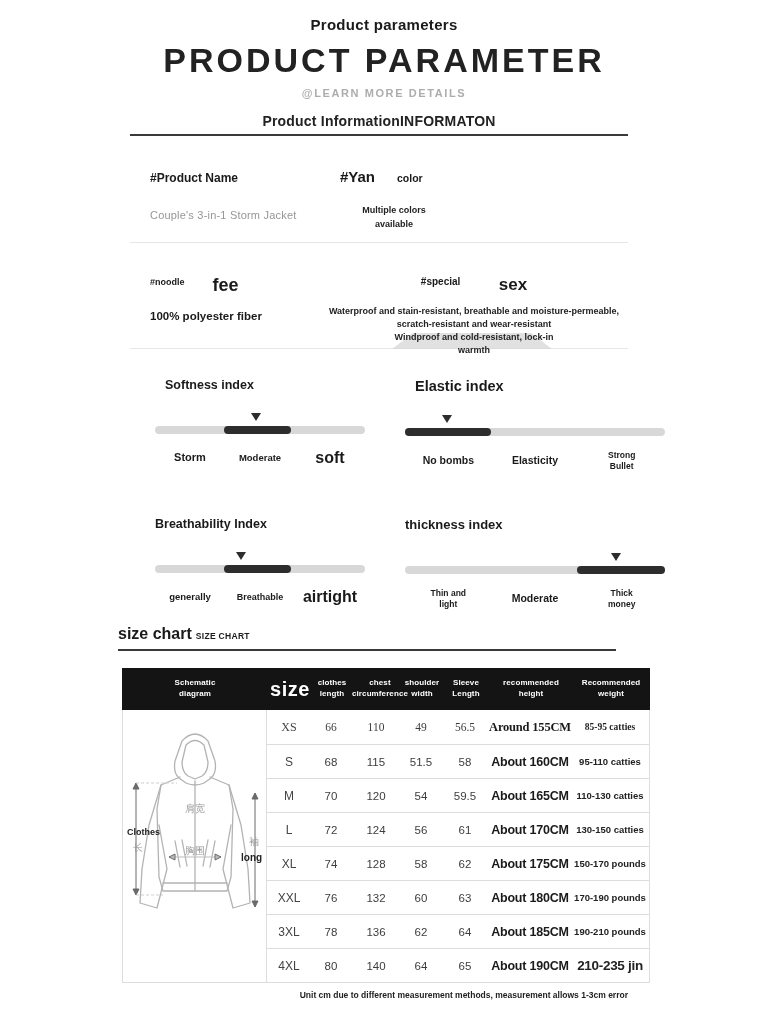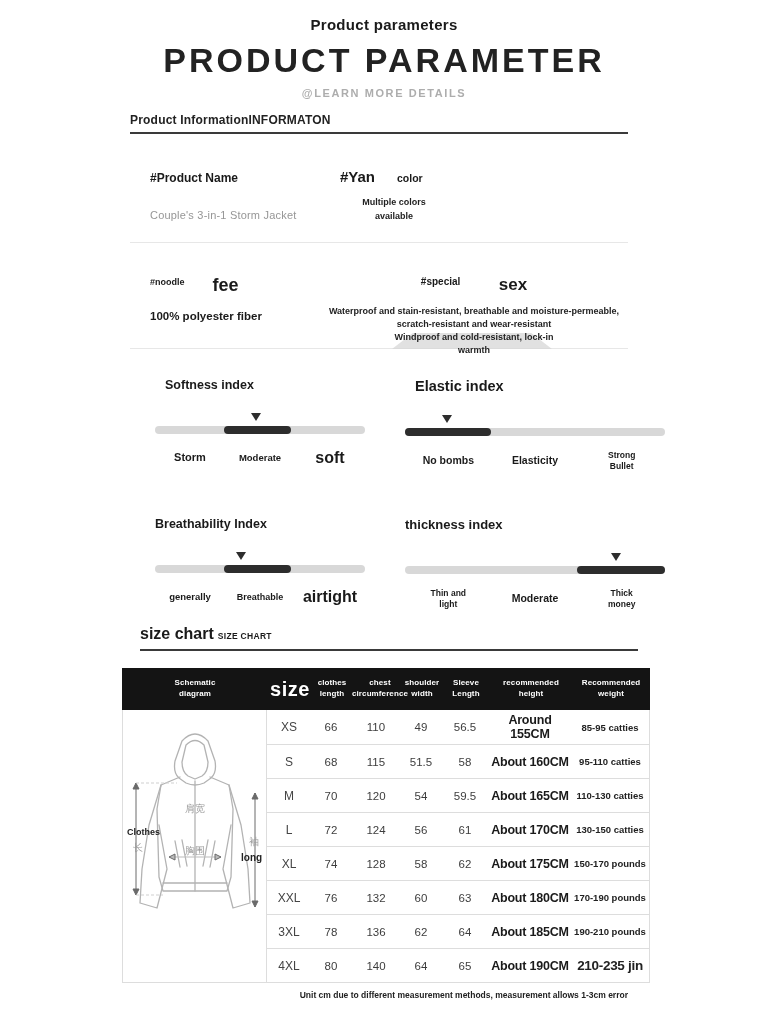--- a/index.html
+++ b/index.html
@@ -9,32 +9,32 @@
     background:#fff; overflow:hidden;
     font-family:"Liberation Sans", sans-serif; color:#1a1a1a;
   }
   
   .hero { text-align:center; padding-top:16px; }
   .hero-sub { font-size:15px; font-weight:bold; letter-spacing:.3px; }
   .hero-title { font-size:34px; font-weight:600; letter-spacing:3px; margin-top:8px; color:#222; }
   .hero-tag { font-size:11px; color:#adadad; letter-spacing:1.6px; margin-top:7px; font-weight:bold; }
 
   .content { position:absolute; left:130px; width:498px; }
-  .sec-label { font-size:12px; font-weight:bold; letter-spacing:.2px; color:#222; }
+  .sec-label { font-size:14px; font-weight:bold; letter-spacing:.2px; color:#222;text-align:center; }
   .rule-dark { height:2px; background:#3a3a3a; margin-top:5px; }
   .rule-light { height:1px; background:#e7e7e7; }
 
   
   .info-row { position:absolute; top:168px; left:130px; width:498px; display:grid; grid-template-columns:190px 165px 143px; }
   .info-col { padding-left:20px; }
   .f-label { font-size:12px; font-weight:bold; }
   .f-label-big { font-size:15px; font-weight:bold; }
   .f-sublabel { font-size:10.5px; font-weight:bold; margin-left:22px; }
   .f-value { font-size:11px; color:#969696; margin-top:23px; letter-spacing:.2px; }
-  .f-value-dark { font-size:9px; font-weight:bold; color:#222; margin-top:10px; max-width:92px; text-align:center; line-height:1.5; margin-left:8px; }
+  .f-value-dark { font-size:9px; font-weight:bold; color:#222; margin-top:18px; max-width:92px; text-align:center; line-height:1.5; margin-left:8px; }
   .info-col2 .f-label-big { margin-left:0; }
 
   
   .fab-row { position:absolute; top:275px; left:130px; width:498px; display:grid; grid-template-columns:190px 308px; }
   .fab-col1 { padding-left:20px; }
   .lab-sm { font-size:9px; font-weight:bold; vertical-align:6px; }
   .lab-lg { font-size:18px; font-weight:bold; margin-left:28px; }
   .lab-md { font-size:10px; font-weight:bold; vertical-align:5px; }
   .fab-value { font-size:11.5px; font-weight:bold; margin-top:14px; }
   .fab-col2 { position:relative; text-align:center; }
@@ -60,35 +60,35 @@
   .ptr-right { left:81%; }
   .idx-labels { display:flex; margin-top:14px; align-items:center; }
   .idx-labels span { flex:1; text-align:center; line-height:1.25; }
   .l-a { font-size:11px; font-weight:bold; }
   .l-b { font-size:9.5px; font-weight:bold; }
   .l-c { font-size:16px; font-weight:bold; }
   .l-sm { font-size:8.5px; font-weight:bold; }
   .wrap2 span { display:inline-block; max-width:46px; }
 
   
-  .sc-head { position:absolute; left:140px; top:625px; width:498px; }
+  .sc-head { position:absolute; left:118px; top:625px; width:498px; }
   .sc-title { font-size:16px; font-weight:bold; }
   .sc-title-caps { font-size:8.5px; font-weight:bold; margin-left:4px; letter-spacing:.3px; }
   .sc-head .rule-dark { margin-top:6px; }
 
   .table { position:absolute; left:122px; top:668px; width:528px; border:1px solid #ddd; border-top:none; }
   .thead { display:grid; grid-template-columns:146px 44px 40px 50px 40px 48px 82px 78px;
     background:#141414; color:#fff; height:42px; align-items:center; margin:0 -1px; }
   .th { text-align:center; font-size:8px; font-weight:bold; line-height:1.35; letter-spacing:.1px; }
   .th-size { font-size:20px; font-weight:bold; letter-spacing:.5px; }
   .tbody { display:flex; }
   .diagram-cell { width:146px; border-right:1px solid #ddd; display:flex; align-items:center; justify-content:center; }
   .rows { flex:1; }
   .trow { display:grid; grid-template-columns:44px 40px 50px 40px 48px 82px 78px; height:34px; align-items:center; border-top:1px solid #ddd; }
-  .trow:first-child { border-top:none; }
+  .trow:first-child { border-top:none;font-family:Liberation Serif, serif; }
   .td { text-align:center; font-size:11.5px; color:#3d3d3d; }
   .td-size { font-size:12px; color:#444; }
   .td-h { font-size:12.5px; font-weight:bold; color:#1a1a1a; letter-spacing:-.2px; }
   .td-w { font-size:9.5px; font-weight:bold; color:#222; }
   .trow-last .td-w { font-size:13.5px; letter-spacing:-.3px; }
 
   .note { position:absolute; top:990px; left:130px; width:498px; text-align:right; font-size:8.5px; font-weight:bold; color:#222; }
 
   svg text { font-family:"Liberation Sans", sans-serif; }
 </style>

